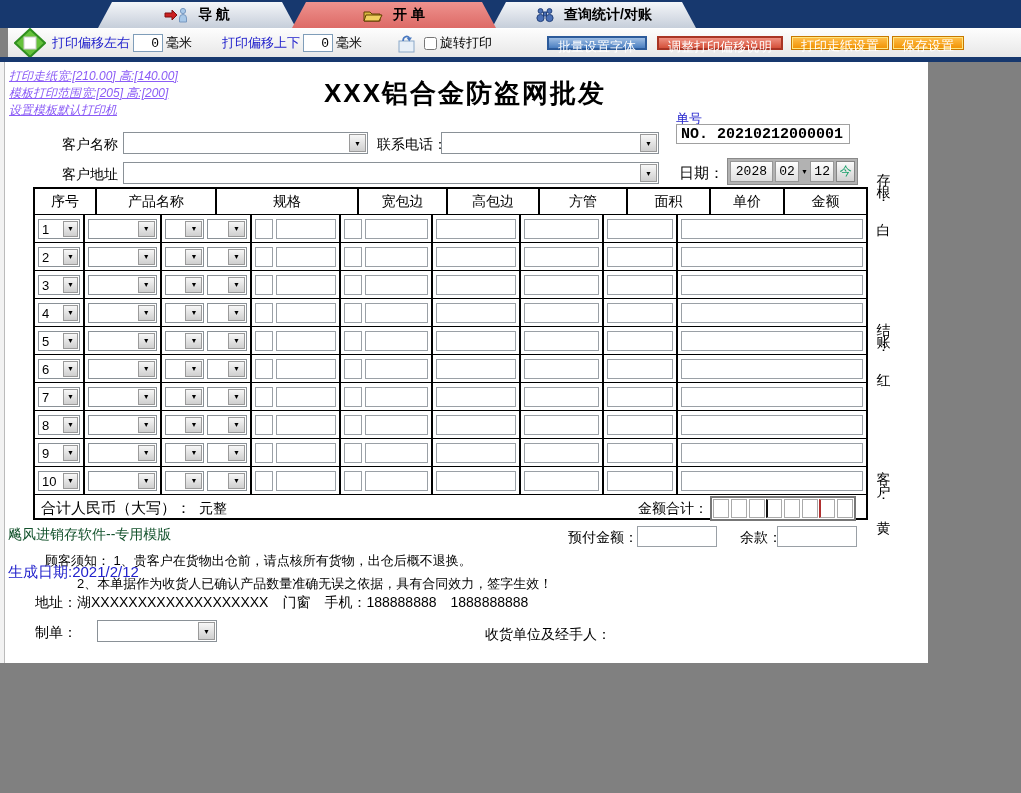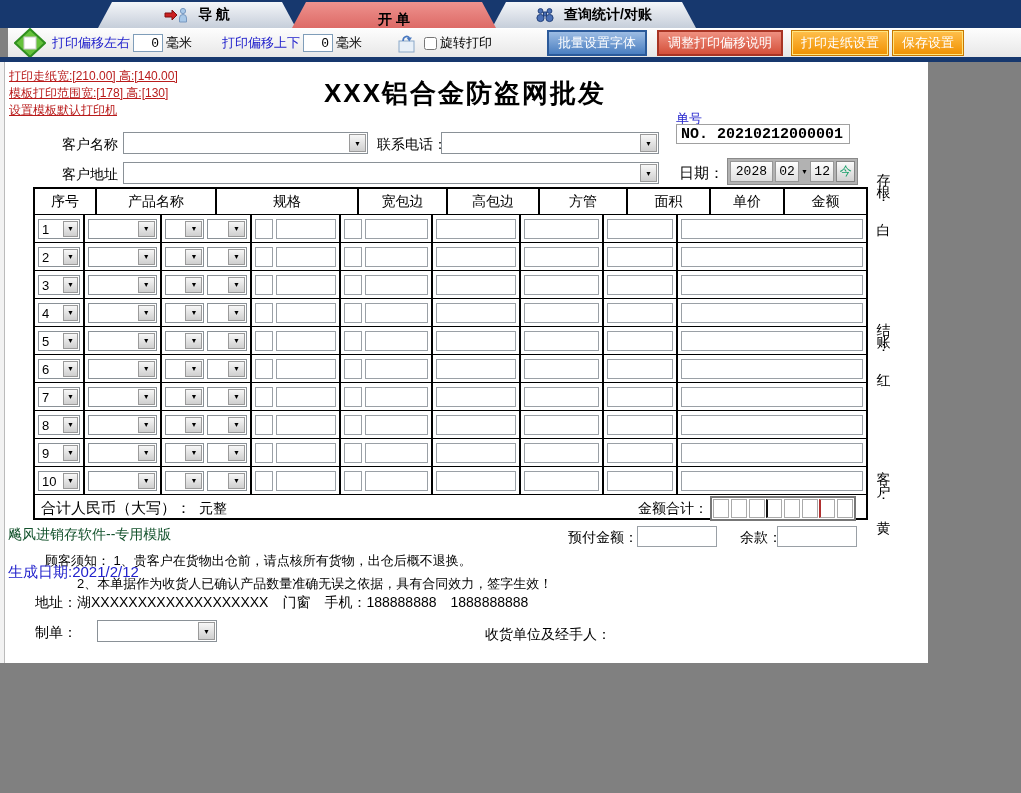--- a/index.html
+++ b/index.html
@@ -7,47 +7,47 @@
   body { background:#808080; font-family:"Liberation Sans", sans-serif; position:relative; }
 
   
   .tabbar { position:absolute; left:0; top:0; width:1021px; height:28px; background:#17386e; }
   .tab { position:absolute; top:2px; height:26px; display:flex; align-items:center; justify-content:center;
          gap:10px; font-size:14px; font-weight:bold; color:#000;
          clip-path:polygon(14px 0, calc(100% - 14px) 0, 100% 100%, 0 100%);
          background:linear-gradient(#f4f6f9,#c6ceda); }
   .tab.active { background:linear-gradient(#ee928e,#dd6a66); z-index:3; }
   .tab1 { left:98px; width:198px; z-index:2;font-family:Liberation Serif, serif; }
-  .tab2 { left:292px; width:204px;flex-direction:column; }
+  .tab2 { left:292px; width:204px; }
   .tab3 { left:492px; width:204px; z-index:1; }
 
   
   .toolbar { position:absolute; left:8px; top:28px; width:1021px; height:29px;
              background:linear-gradient(#fdfdfd,#e7e7e7); border-top:1px solid #fff;
              display:flex; align-items:center; padding:0 6px; font-size:13px; }
   .navy-strip { position:absolute; left:0; top:57px; width:1021px; height:5px; background:#17386e; }
   .blue-label { color:#2222cc; }
   .mm { color:#000; margin-right:4px; }
   .num-input { width:30px; height:18px; border:1px solid #7f9db9; text-align:right; padding-right:3px;
                font:13px "Liberation Mono", monospace; margin:0 3px; background:#fff; }
-  .tb-btn { height:26px; font-size:13px; color:#fff; padding:0 9px; cursor:default; white-space:nowrap; }
+  .tb-btn { height:14px; font-size:13px; color:#fff; padding:0 9px; cursor:default; white-space:nowrap; }
   .btn-blue { background:linear-gradient(#9dbde4,#4a7ec0); border:2px solid #2b5a9a; margin-left:55px; }
   .btn-red { background:linear-gradient(#ef9080,#d4503a); border:2px solid #a83424; margin-left:10px; }
   .btn-orange { background:linear-gradient(#ffc04d,#f09000); border:1px solid #c87800;
                 box-shadow:inset 0 0 0 1px #ffe680; margin-left:8px; }
   .btn-orange.last { margin-left:3px; }
   .rotate-wrap { margin-left:30px; display:flex; align-items:center; }
   .chk { width:13px; height:13px; margin:0 3px 0 6px; }
 
   
   .left-strip { position:absolute; left:0; top:62px; width:5px; height:601px; background:#f2f2f2; border-right:1px solid #bbb; }
   .page { position:absolute; left:5px; top:62px; width:923px; height:601px; background:#fff; }
 
   .links { position:absolute; left:4px; top:6px; font-size:12px; line-height:17px; }
-  .links a { color:#b91c1c; text-decoration:underline; display:block; }
+  .links a { color:#8b5cf6; text-decoration:underline; display:block;font-style:italic; }
 
   .title { position:absolute; left:220px; top:14px; width:480px; text-align:center;
            font-size:26px; font-weight:bold; letter-spacing:2px; color:#000; }
 
   .order-no-label { position:absolute; left:671px; top:48px; font-size:13px; color:#2222cc; }
   .order-no-box { position:absolute; left:671px; top:62px; width:174px; height:20px; border:1px solid #a0a0a0;
                   font:bold 15px "Liberation Mono", monospace; padding:1px 0 0 4px; }
 
   .flabel { position:absolute; font-size:14px; color:#000; }
 
@@ -162,21 +162,21 @@
   <button class="tb-btn btn-orange last">保存设置</button>
 </div>
 <div class="navy-strip"></div>
 
 <div class="left-strip"></div>
 
 <div class="page">
 
   <div class="links">
     <a href="#">打印走纸宽:[210.00] 高:[140.00]</a>
-    <a href="#">模板打印范围宽:[178] 高:[130]</a>
+    <a href="#">模板打印范围宽:[205] 高:[200]</a>
     <a href="#">设置模板默认打印机</a>
   </div>
 
   <div class="title">XXX铝合金防盗网批发</div>
 
   <div class="order-no-label">单号</div>
   <div class="order-no-box">NO. 20210212000001</div>
 
   <span class="flabel" style="left:57px; top:74px">客户名称：</span>
   <div class="combo abs" style="left:118px; top:70px; width:245px">

